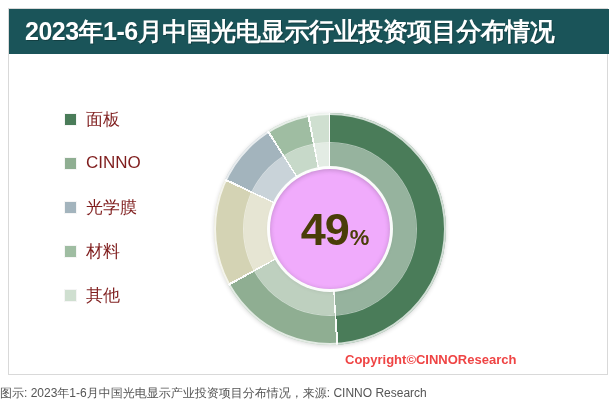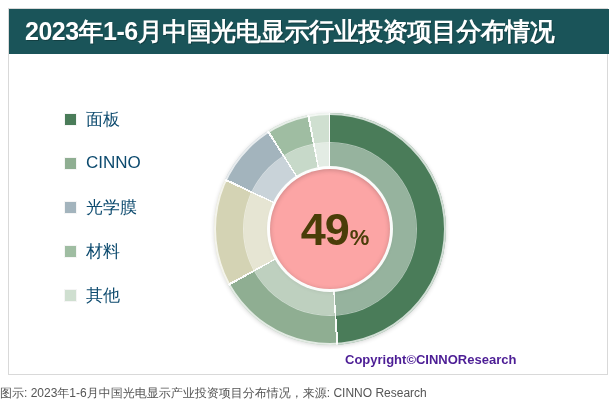--- a/index.html
+++ b/index.html
@@ -26,48 +26,48 @@
     position:absolute;left:56px;top:88px;width:130px;
   }
   .legend-row{
     display:flex;align-items:center;height:44px;
   }
   .swatch{
     width:11px;height:11px;flex:0 0 11px;margin-right:10px;
     box-shadow:0 0 0 1px rgba(0,0,0,0.04);
   }
   .legend-label{
-    font-size:17px;color:#0c4a6e;white-space:nowrap;
+    font-size:17px;color:#7f1d1d;white-space:nowrap;
   }
   #donut-wrap{
     position:absolute;left:205px;top:104px;width:232px;height:232px;
   }
   #donut{
     position:absolute;left:0;top:0;width:232px;height:232px;
     border-radius:50%;
     box-shadow:0 1px 4px rgba(0,0,0,0.16);
   }
   #hole{
     position:absolute;left:56px;top:56px;width:120px;height:120px;
-    border-radius:50%;background:#fca5a5;
+    border-radius:50%;background:#f0abfc;
     box-shadow:0 0 0 3px rgba(255,255,255,0.95),
                0 1px 5px rgba(0,0,0,0.20) inset,
                0 2px 5px rgba(0,0,0,0.13);
     display:flex;align-items:center;justify-content:center;
   }
   #centerval{
     font-weight:bold;color:#4a3d08;line-height:1;
     display:flex;align-items:baseline;
     transform:translateX(5px);
   }
   #centernum{font-size:45px;letter-spacing:-1px;}
   #centerpct{font-size:22px;margin-left:1px;}
   #copyright{
     position:absolute;left:336px;top:343px;
-    font-size:13px;font-weight:bold;color:#4c1d95;white-space:nowrap;
+    font-size:13px;font-weight:bold;color:#ef4444;white-space:nowrap;
   }
   #caption{
     position:absolute;left:0;top:385px;width:616px;
     font-size:12px;color:#555555;white-space:nowrap;
   }
 </style>
 </head>
 <body>
 
 <div id="card">

